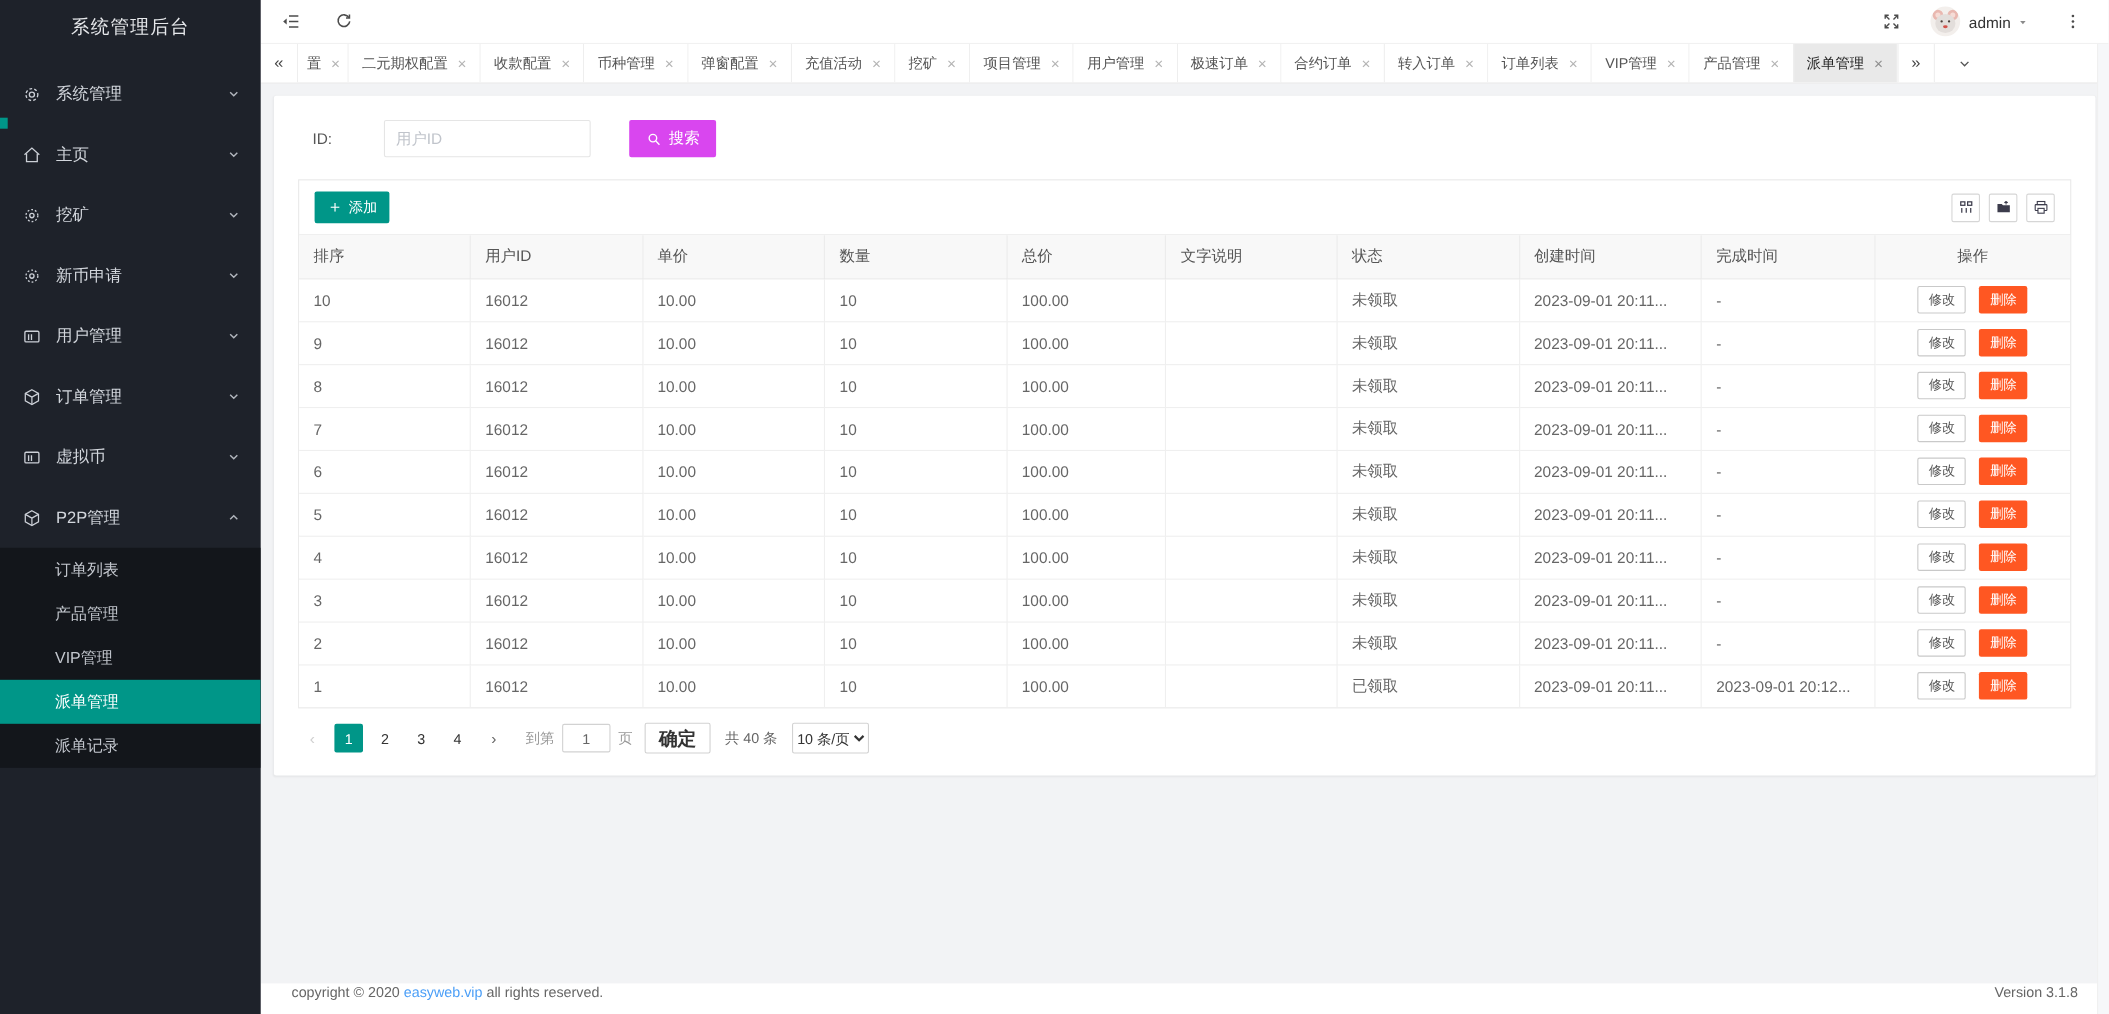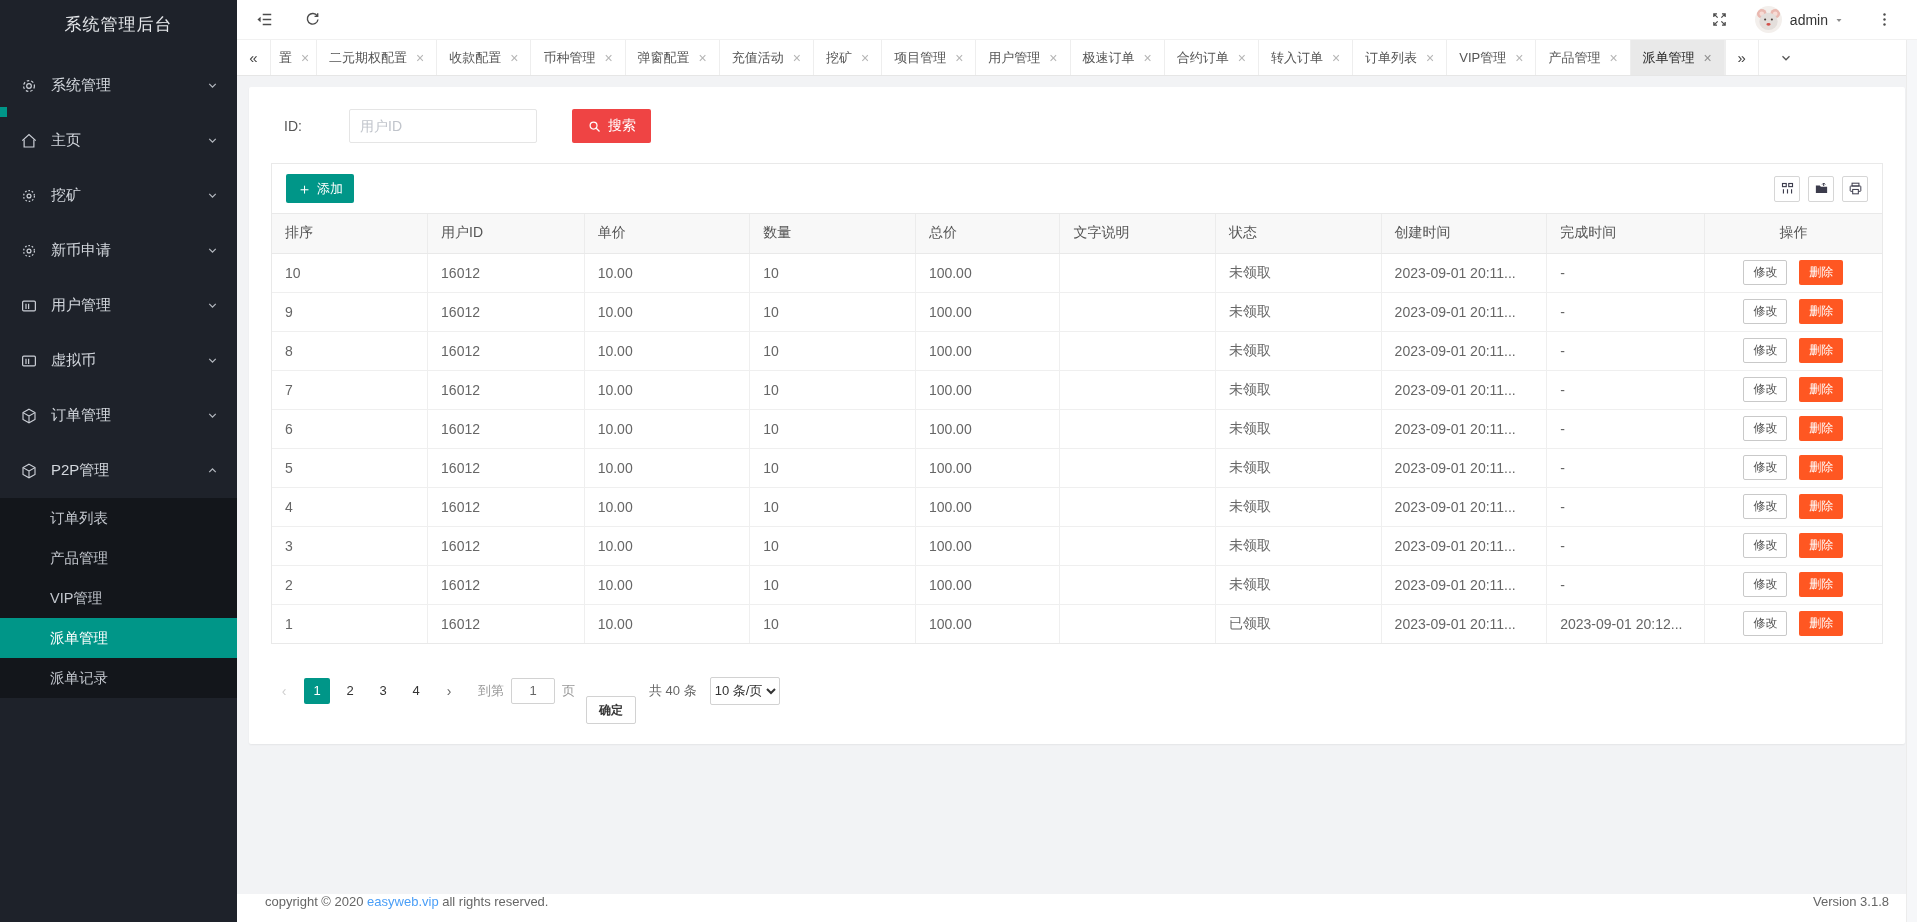--- a/index.html
+++ b/index.html
@@ -51,21 +51,21 @@
   .tab-dropdown svg { width: 14px; height: 14px; }
 
   
   .content { flex: 1; padding: 11px 12px 0; overflow: hidden; }
   .card { background: #fff; border-radius: 2px; box-shadow: 0 1px 2px rgba(0,0,0,.06); padding-bottom: 20px; }
 
   .search-row { display: flex; align-items: center; padding: 22px 0 20px; }
   .form-label { width: 100px; text-align: center; padding-right: 12px; font-size: 14px; color: #565656; }
   .search-input { width: 188px; height: 34px; border: 1px solid #e5e5e5; border-radius: 2px; padding: 0 10px; font-size: 14px; color: #333; outline: none; font-family: inherit; }
   .search-input::placeholder { color: #c0c4cb; }
-  .btn-search { margin-left: 35px; height: 34px; padding: 0 15px; background: #ef4444; color: #fff; border: none; border-radius: 2px; font-size: 14px; display: inline-flex; align-items: center; gap: 6px; cursor: pointer; font-family: inherit; }
+  .btn-search { margin-left: 35px; height: 34px; padding: 0 15px; background: #d946ef; color: #fff; border: none; border-radius: 2px; font-size: 14px; display: inline-flex; align-items: center; gap: 6px; cursor: pointer; font-family: inherit; }
   .btn-search svg { width: 15px; height: 15px; }
 
   .table-widget { margin: 0 22px; border: 1px solid #e9e9e9; }
   .widget-toolbar { display: flex; align-items: center; padding: 10px 14px; border-bottom: 1px solid #e9e9e9; }
   .btn-add { height: 29px; padding: 0 11px; background: #009688; color: #fff; border: none; border-radius: 2px; font-size: 13px; display: inline-flex; align-items: center; gap: 5px; cursor: pointer; font-family: inherit; }
   .btn-add .plus { font-size: 15px; line-height: 1; }
   .toolbar-right { margin-left: auto; display: flex; }
   .tool-btn { width: 26px; height: 26px; border: 1px solid #d6d6d6; border-radius: 2px; background: #fff; margin-left: 8px; display: inline-flex; align-items: center; justify-content: center; cursor: pointer; color: #3c3c4c; }
   .tool-btn svg { width: 15px; height: 15px; }
 
@@ -78,21 +78,21 @@
   .btn-delete { padding: 4px 10px; background: #FF5722; color: #fff; border: none; border-radius: 2px; font-size: 12px; cursor: pointer; font-family: inherit; }
 
   .pagination { display: flex; align-items: center; margin: 13px 22px 0; font-size: 13px; color: #666; }
   .pg-btn { min-width: 26px; height: 26px; display: inline-flex; align-items: center; justify-content: center; margin-right: 7px; border-radius: 2px; color: #333; cursor: pointer; padding: 0 4px; }
   .pg-btn.arrow { color: #cfcfcf; font-size: 14px; }
   .pg-btn.arrow.next { color: #666; }
   .pg-btn.active { background: #009688; color: #fff; cursor: default; }
   .pg-goto-label { color: #999; margin: 0 7px 0 9px; }
   .pg-input { width: 44px; height: 26px; border: 1px solid #d2d2d2; border-radius: 2px; text-align: center; font-size: 13px; color: #666; outline: none; font-family: inherit; }
   .pg-unit { color: #999; margin: 0 11px 0 7px; }
-  .pg-confirm { height: 28px; padding: 0 12px; border: 1px solid #d2d2d2; background: #fff; border-radius: 2px; color: #333; font-weight: 700; font-size: 12px; cursor: pointer; margin-right: 13px; font-family: inherit; margin-top: 39px; }
+  .pg-confirm { height: 28px; padding: 0 12px; border: 1px solid #d2d2d2; background: #fff; border-radius: 2px; color: #333; font-weight: 700; font-size: 17px; cursor: pointer; margin-right: 13px; font-family: inherit; }
   .pg-total { margin-right: 13px; color: #666; }
   .pg-select { height: 28px; border: 1px solid #d2d2d2; border-radius: 2px; font-size: 13px; color: #333; background: #fff; outline: none; font-family: inherit; }
 
   
   .footer { height: 28px; background: #fff; display: flex; justify-content: space-between; padding: 0 28px; font-size: 13px; color: #666; }
   .footer a { color: #4a9ef7; text-decoration: none; cursor: pointer; }
   .version { color: #666; }
 
   
   .page-scrollbar { position: fixed; right: 0; top: 40px; bottom: 0; width: 11px; background: #f6f7f9; border-left: 1px solid #ececec; z-index: 50; }
@@ -176,41 +176,41 @@
     <span class="mi-label">用户管理</span>
     <span class="mi-chevron">
             <svg viewBox="0 0 24 24" fill="none" stroke="currentColor" stroke-width="2.4">
               <polyline points="6 9 12 15 18 9"></polyline>
             </svg>
           </span>
   </div>
 
   <div class="menu-item">
     <span class="mi-icon">
+            <svg viewBox="0 0 24 24" fill="none" stroke="currentColor" stroke-width="1.5">
+              <path d="M12 3l8 4.5v9L12 21l-8-4.5v-9z"></path>
+              <path d="M12 12l8-4.5M12 12L4 7.5M12 12v9"></path>
+            </svg>
+          </span>
+    <span class="mi-label">订单管理</span>
+    <span class="mi-chevron">
+            <svg viewBox="0 0 24 24" fill="none" stroke="currentColor" stroke-width="2.4">
+              <polyline points="6 9 12 15 18 9"></polyline>
+            </svg>
+          </span>
+  </div>
+
+  <div class="menu-item">
+    <span class="mi-icon">
             <svg viewBox="0 0 24 24" fill="none" stroke="currentColor" stroke-width="1.6">
               <rect x="3.5" y="5.5" width="17" height="13" rx="1.5"></rect>
               <path d="M8 9v7M11.5 9v7"></path>
             </svg>
           </span>
     <span class="mi-label">虚拟币</span>
-    <span class="mi-chevron">
-            <svg viewBox="0 0 24 24" fill="none" stroke="currentColor" stroke-width="2.4">
-              <polyline points="6 9 12 15 18 9"></polyline>
-            </svg>
-          </span>
-  </div>
-
-  <div class="menu-item">
-    <span class="mi-icon">
-            <svg viewBox="0 0 24 24" fill="none" stroke="currentColor" stroke-width="1.5">
-              <path d="M12 3l8 4.5v9L12 21l-8-4.5v-9z"></path>
-              <path d="M12 12l8-4.5M12 12L4 7.5M12 12v9"></path>
-            </svg>
-          </span>
-    <span class="mi-label">订单管理</span>
     <span class="mi-chevron">
             <svg viewBox="0 0 24 24" fill="none" stroke="currentColor" stroke-width="2.4">
               <polyline points="6 9 12 15 18 9"></polyline>
             </svg>
           </span>
   </div>
 
   <div class="menu-item">
     <span class="mi-icon">
             <svg viewBox="0 0 24 24" fill="none" stroke="currentColor" stroke-width="1.5">

